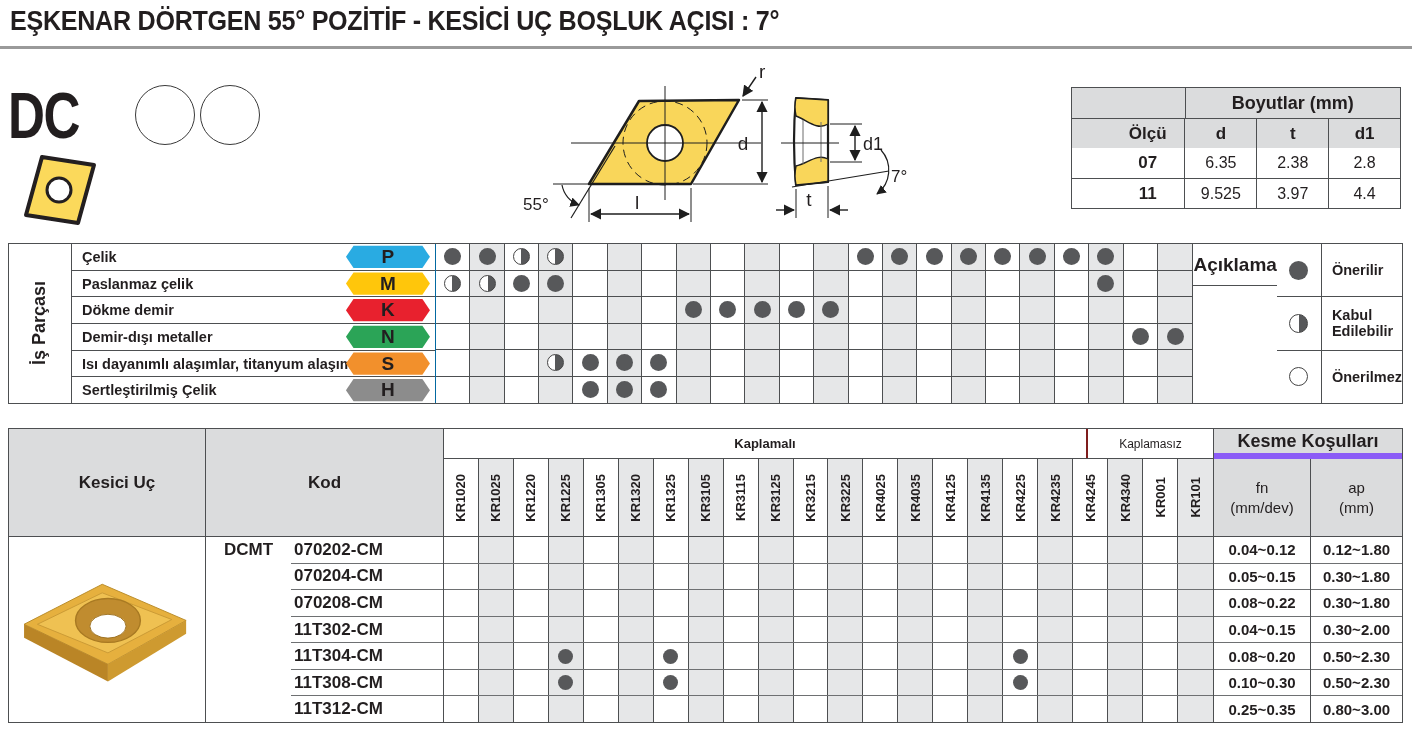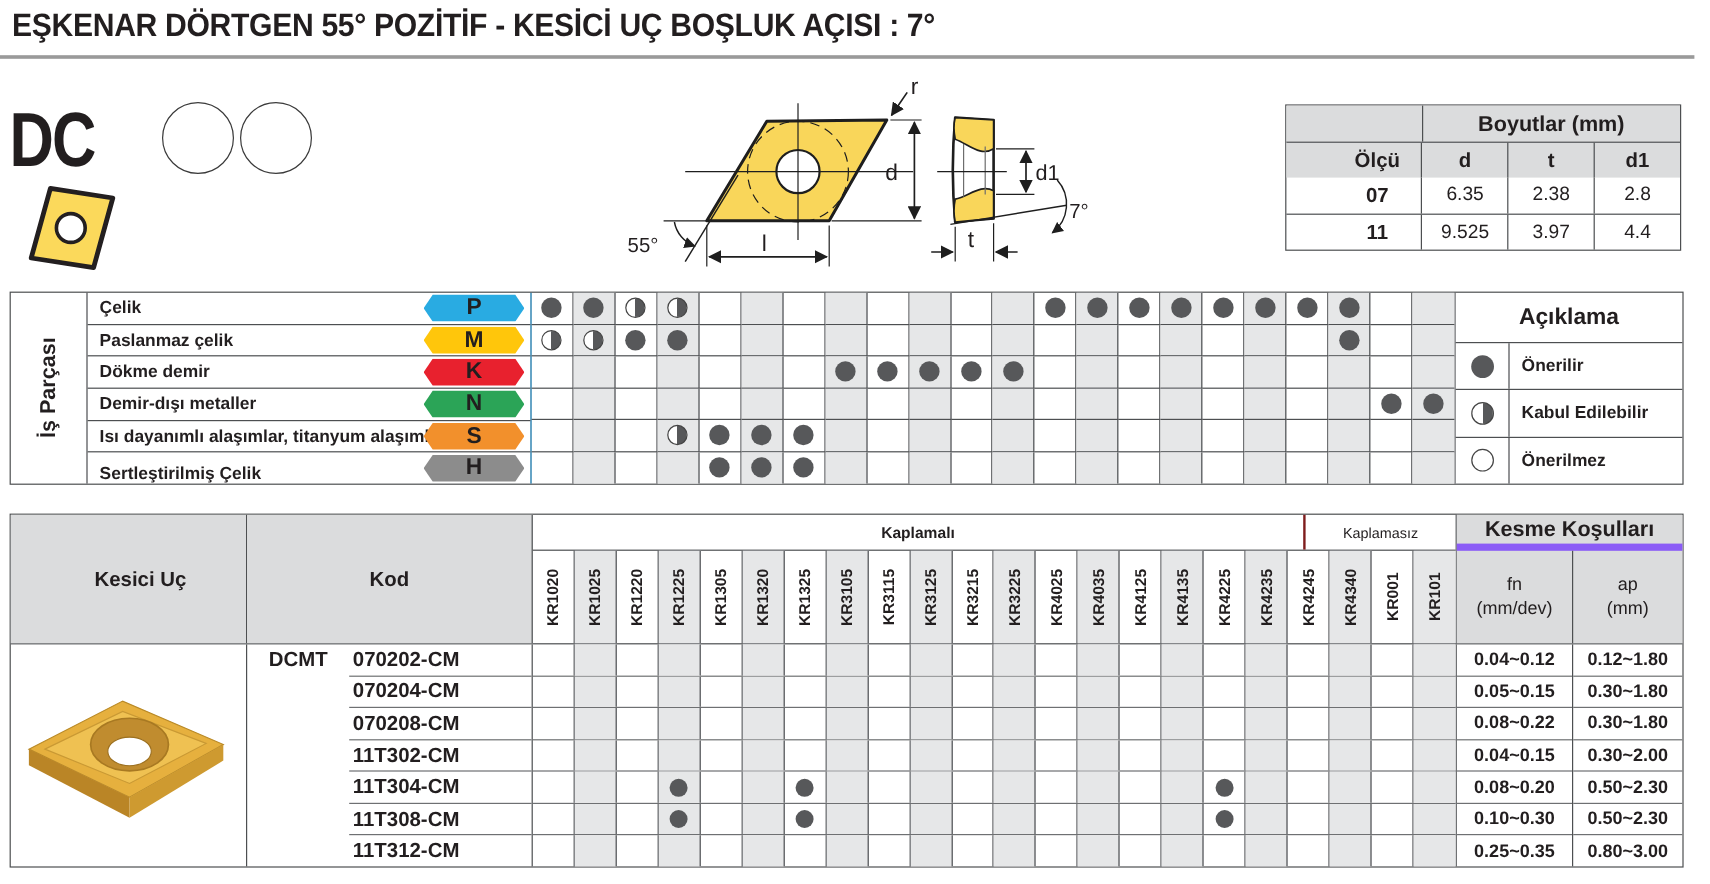--- a/index.html
+++ b/index.html
@@ -40,38 +40,38 @@
   
   .matrix { left:8px; top:243px; width:1395px; height:161px; display:flex;
     border:1.5px solid #4d4f51; background:#fff; }
   .matrix-side { width:64px; border-right:1px solid #4d4f51; display:flex;
     align-items:center; justify-content:center; }
   .matrix-side span { writing-mode:vertical-rl; transform:rotate(180deg);
     font-weight:bold; font-size:18px; white-space:nowrap; }
   .matrix-materials { width:370px; border-right:1px solid #0369a1; display:flex; flex-direction:column; }
   .material-row { flex:1; position:relative; display:flex; align-items:center;
     padding-left:10px; border-bottom:1px solid #4d4f51; }
-  .material-row:last-child { border-bottom:none;align-items:flex-end; }
+  .material-row:last-child { border-bottom:none; }
   .material-label { font-weight:bold; font-size:14.5px; }
   .material-hex { position:absolute; right:5px; top:1px; bottom:1px; width:84px;
     display:flex; align-items:center; justify-content:center; font-weight:bold; font-size:19px;
     clip-path:polygon(0 50%, 9% 3%, 91% 3%, 100% 50%, 91% 97%, 9% 97%); }
   .matrix-grid { width:770px; display:grid; grid-template-columns:repeat(22,1fr);
     grid-template-rows:repeat(6,1fr); border-right:1px solid #4d4f51; }
   .matrix-cell { border-right:1px solid #4d4f51; border-bottom:1px solid #4d4f51;
     display:flex; align-items:center; justify-content:center; }
   .matrix-cell.last-col { border-right:none; }
   .matrix-cell.last-row { border-bottom:none; }
   .shade { background:#e6e7e8; }
   .dot { display:block; width:17px; height:17px; border-radius:50%; background:#57585a; }
   .dot.half { background:linear-gradient(90deg,#fff 0 50%, #57585a 50% 100%); border:1.6px solid #454545; }
   .dot.empty { background:#fff; border:1.6px solid #454545; }
   .dot.big { width:19px; height:19px; }
   .dot.sm { width:15px; height:15px; }
-  .matrix-legend { flex:1; display:flex; flex-direction:column; }
+  .matrix-legend { flex:1; display:flex; flex-direction:row; }
   .legend-title { height:42px; border-bottom:1px solid #4d4f51; display:flex;
     align-items:center; justify-content:center; font-weight:bold; font-size:19px; }
   .legend-row { flex:1; display:flex; border-bottom:1px solid #4d4f51; }
   .legend-row:last-child { border-bottom:none; }
   .legend-sym { width:45px; border-right:1px solid #4d4f51; display:flex; align-items:center; justify-content:center; }
   .legend-label { flex:1; display:flex; align-items:center; padding-left:10px; font-weight:bold; font-size:14.5px; }
 
   
   .products { left:8px; top:428px; width:1395px; height:295px; border:1.5px solid #4d4f51;
     display:flex; flex-direction:column; background:#fff; }

